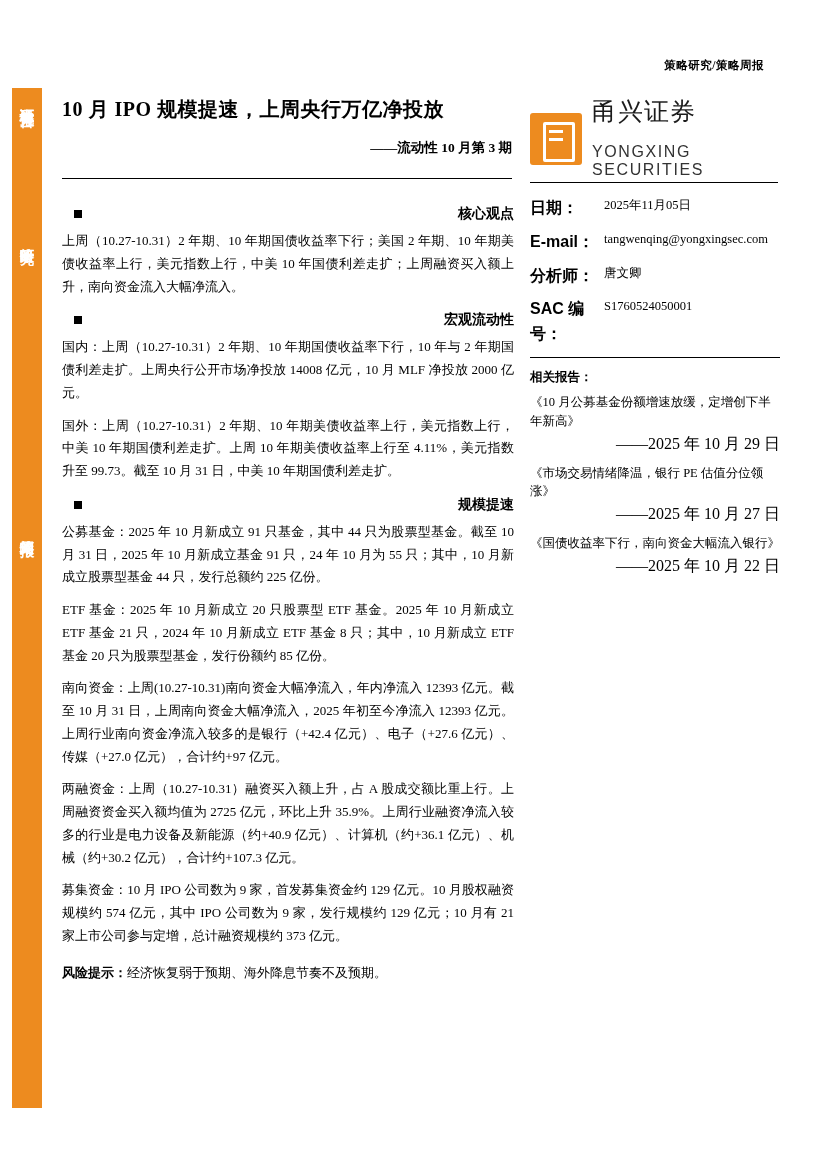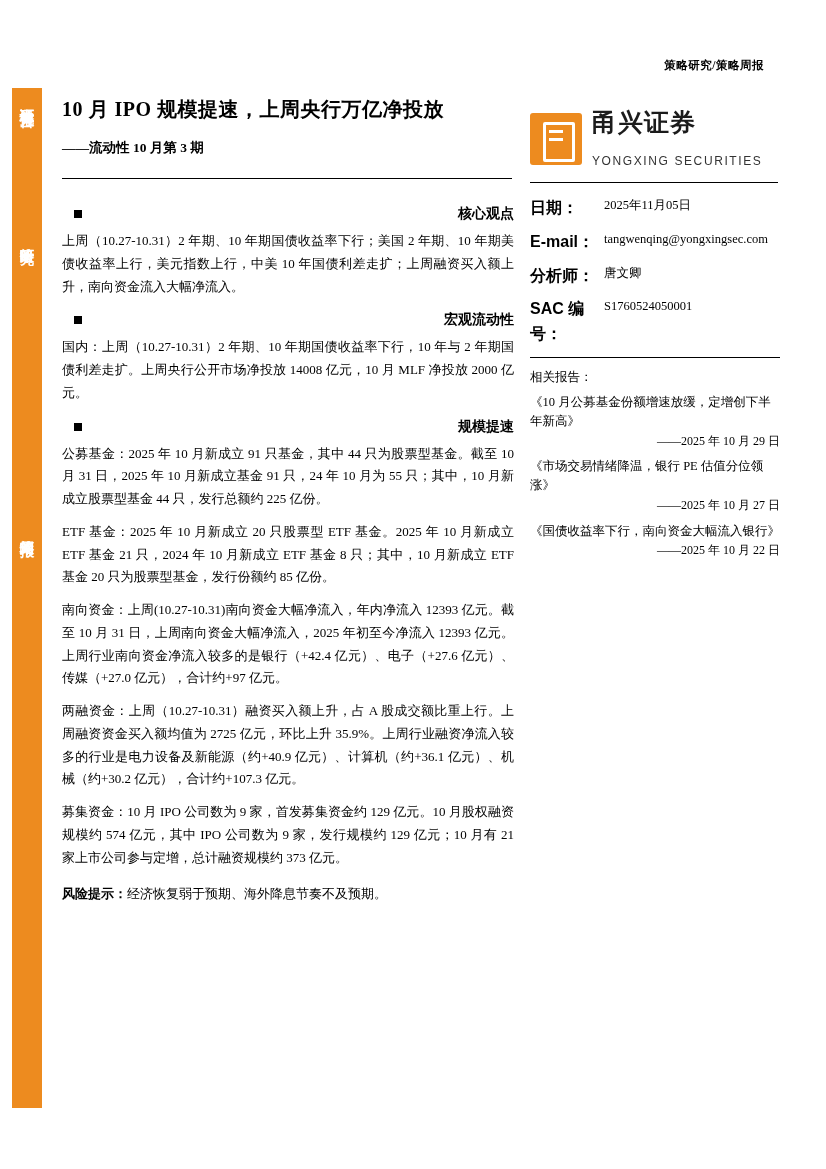--- a/index.html
+++ b/index.html
@@ -57,20 +57,21 @@
     width: 450px;
   }
   .doc-title {
     font-size: 20px;
     font-weight: bold;
     letter-spacing: .5px;
     line-height: 1.35;
   }
   .doc-sub {
     margin-top: 16px;
+    text-align: right;
     font-size: 13.5px;
     font-weight: bold;
   }
 
   .rule {
     position: absolute;
     left: 62px; top: 178px;
     width: 450px; height: 0;
     border-top: 1.6px solid #000;
   }
@@ -103,28 +104,28 @@
     content: "";
     position: absolute;
     left: 19px; top: 17px;
     width: 14px; height: 3.2px;
     background: #fff;
     box-shadow: 0 8px 0 0 #fff;
   }
   .logotext { margin-left: 10px; }
   .logo-cn {
     font-size: 25px;
-    font-weight: bold;
+    font-weight: normal;
     letter-spacing: 1px;
     color: #1b1b1b;
     line-height: 1.05;
   }
   .logo-en {
     font-family: "Liberation Sans", sans-serif;
-    font-size: 12px;
+    font-size: 16px;
     letter-spacing: 1.6px;
     color: #333;
     margin-top: 17px;
   }
   .logo-rule {
     position: absolute;
     left: 530px; top: 182px;
     width: 248px; height: 0;
     border-top: 1.6px solid #000;
   }
@@ -153,31 +154,31 @@
     word-break: break-all;
     font-family: "Liberation Serif", serif;
   }
 
   .rdivider {
     width: 250px; height: 0;
     border-top: 1px solid #000;
     margin: 10px 0 10px 0;
   }
   .rel-title {
-    font-weight: normal;
+    font-weight: bold;
     font-size: 12.5px;
     margin-bottom: 6px;
   }
   .rel-item {
     font-size: 12.5px;
     line-height: 1.5;
     margin-bottom: 1px;
   }
   .rel-date {
-    font-size: 12px;
+    font-size: 16px;
     text-align: right;
     margin-bottom: 7px;
   }
 
   
   .body {
     position: absolute;
     left: 62px; top: 192px;
     width: 452px;
     font-size: 13px;
@@ -278,20 +279,21 @@
     <span class="bullet"></span>
     <span>核心观点</span>
   </div>
   <p class="para first">上周（10.27-10.31）2 年期、10 年期国债收益率下行；美国 2 年期、10 年期美债收益率上行，美元指数上行，中美 10 年国债利差走扩；上周融资买入额上升，南向资金流入大幅净流入。</p>
 
   <div class="sec-head indent">
     <span class="bullet"></span>
     <span>宏观流动性</span>
   </div>
   <p class="para">国内：上周（10.27-10.31）2 年期、10 年期国债收益率下行，10 年与 2 年期国债利差走扩。上周央行公开市场净投放 14008 亿元，10 月 MLF 净投放 2000 亿元。</p>
+  <p class="para">国外：上周（10.27-10.31）2 年期、10 年期美债收益率上行，美元指数上行，中美 10 年期国债利差走扩。上周 10 年期美债收益率上行至 4.11%，美元指数升至 99.73。截至 10 月 31 日，中美 10 年期国债利差走扩。</p>
 
   <div class="sec-head indent">
     <span class="bullet"></span>
     <span>规模提速</span>
   </div>
   <p class="para">公募基金：2025 年 10 月新成立 91 只基金，其中 44 只为股票型基金。截至 10 月 31 日，2025 年 10 月新成立基金 91 只，24 年 10 月为 55 只；其中，10 月新成立股票型基金 44 只，发行总额约 225 亿份。</p>
   <p class="para">ETF 基金：2025 年 10 月新成立 20 只股票型 ETF 基金。2025 年 10 月新成立 ETF 基金 21 只，2024 年 10 月新成立 ETF 基金 8 只；其中，10 月新成立 ETF 基金 20 只为股票型基金，发行份额约 85 亿份。</p>
   <p class="para">南向资金：上周(10.27-10.31)南向资金大幅净流入，年内净流入 12393 亿元。截至 10 月 31 日，上周南向资金大幅净流入，2025 年初至今净流入 12393 亿元。上周行业南向资金净流入较多的是银行（+42.4 亿元）、电子（+27.6 亿元）、传媒（+27.0 亿元），合计约+97 亿元。</p>
   <p class="para">两融资金：上周（10.27-10.31）融资买入额上升，占 A 股成交额比重上行。上周融资资金买入额均值为 2725 亿元，环比上升 35.9%。上周行业融资净流入较多的行业是电力设备及新能源（约+40.9 亿元）、计算机（约+36.1 亿元）、机械（约+30.2 亿元），合计约+107.3 亿元。</p>
   <p class="para">募集资金：10 月 IPO 公司数为 9 家，首发募集资金约 129 亿元。10 月股权融资规模约 574 亿元，其中 IPO 公司数为 9 家，发行规模约 129 亿元；10 月有 21 家上市公司参与定增，总计融资规模约 373 亿元。</p>

